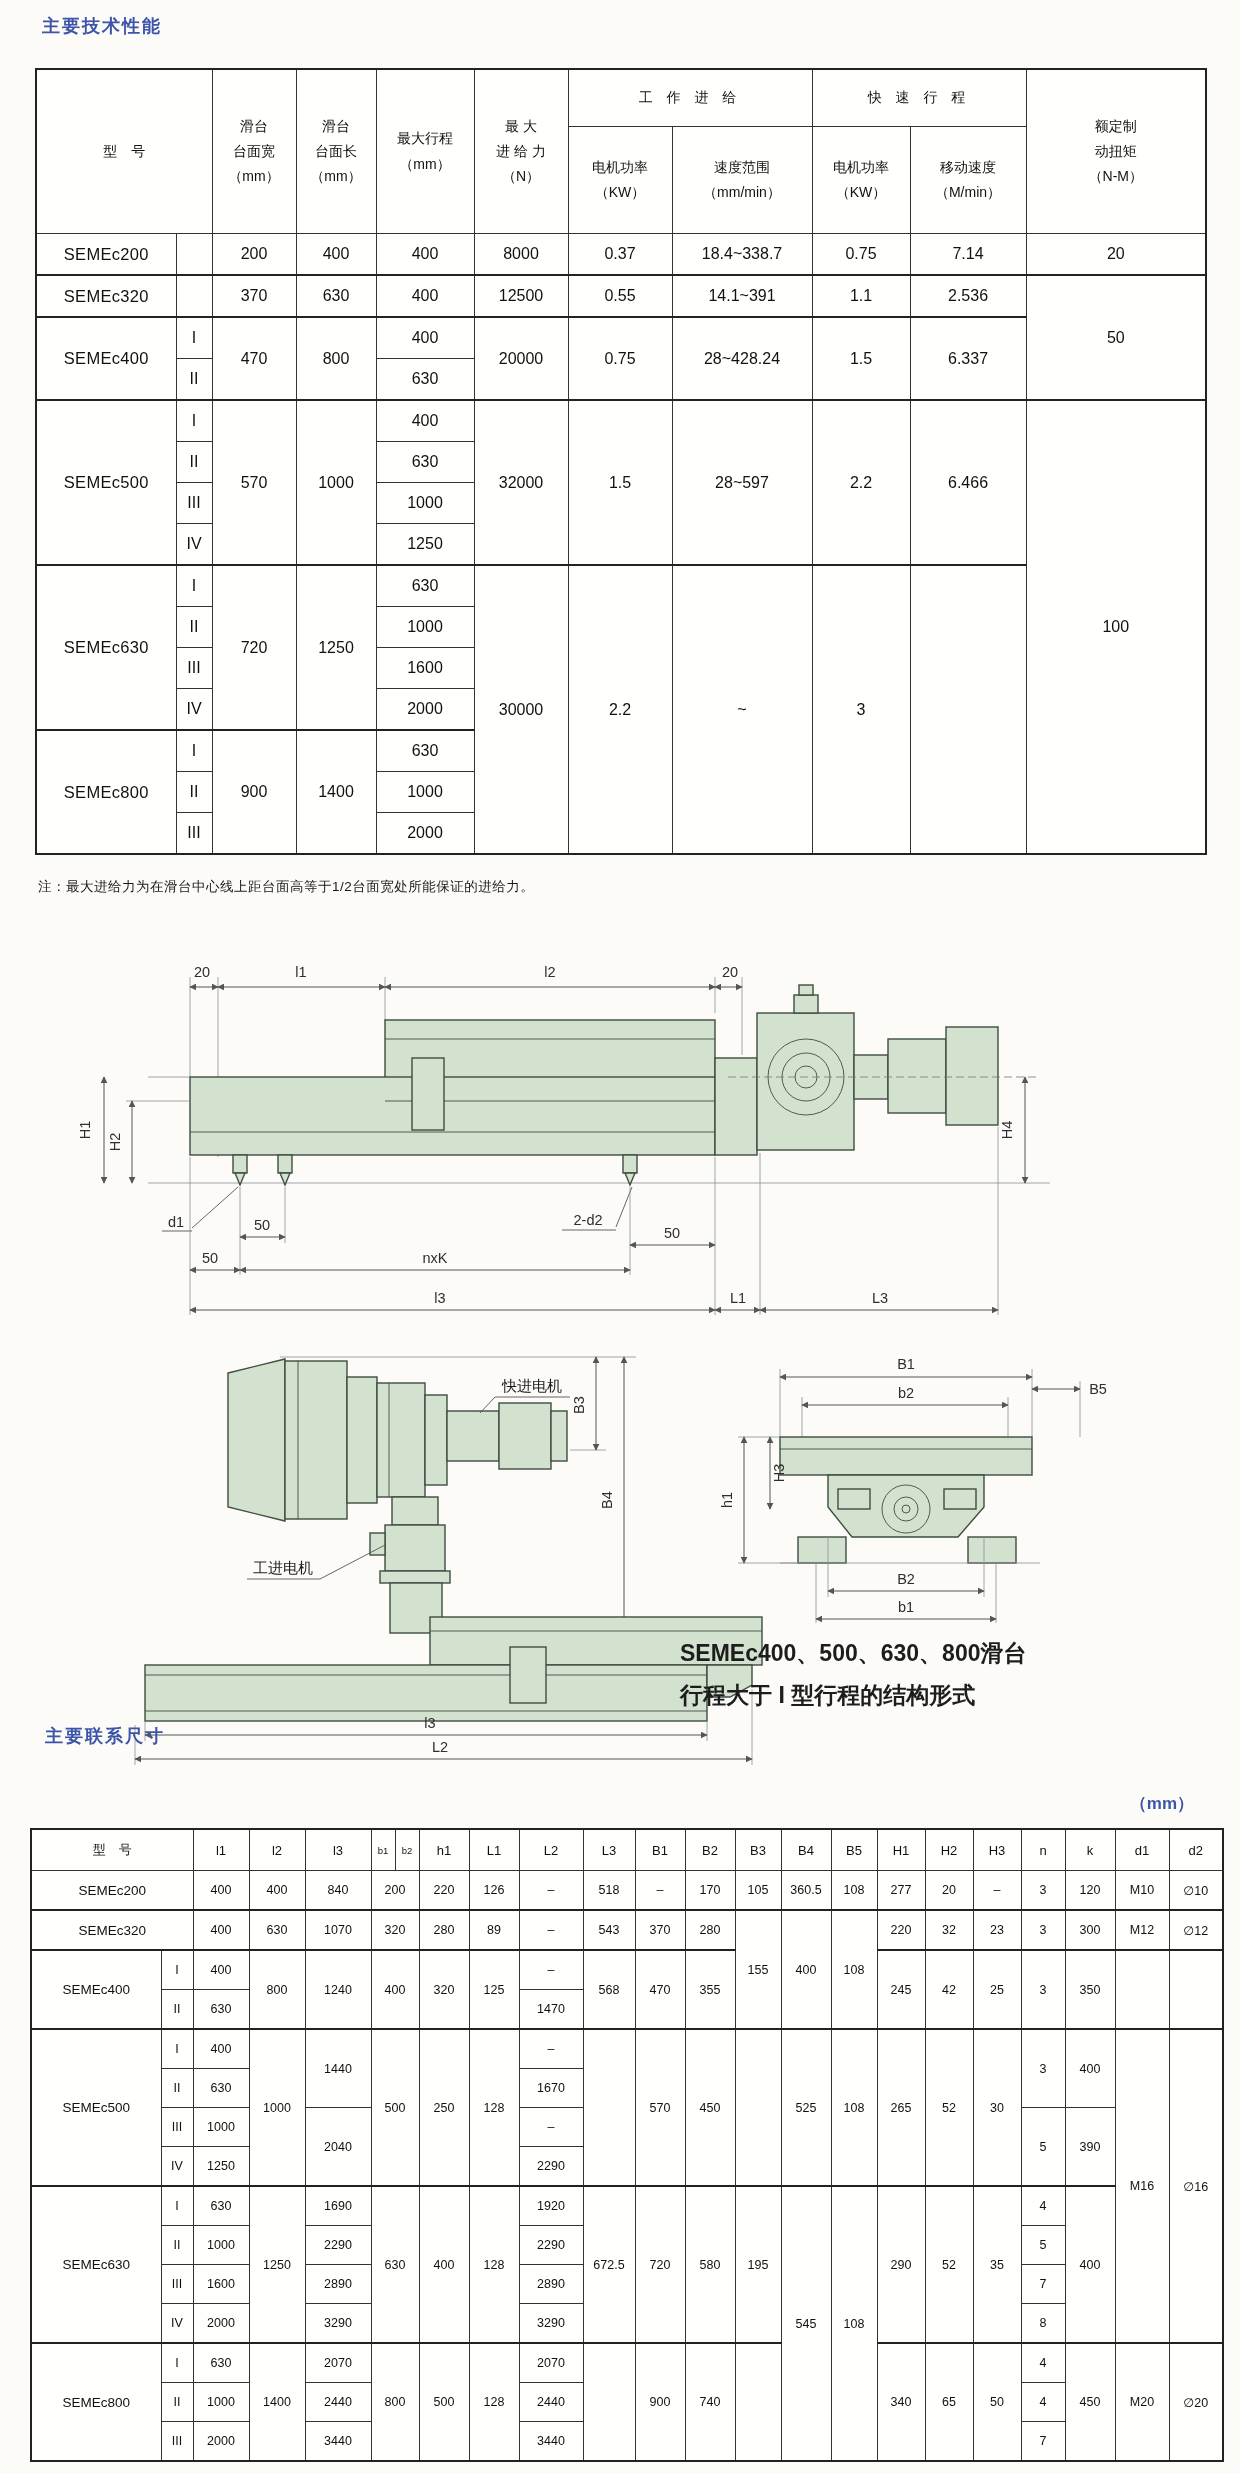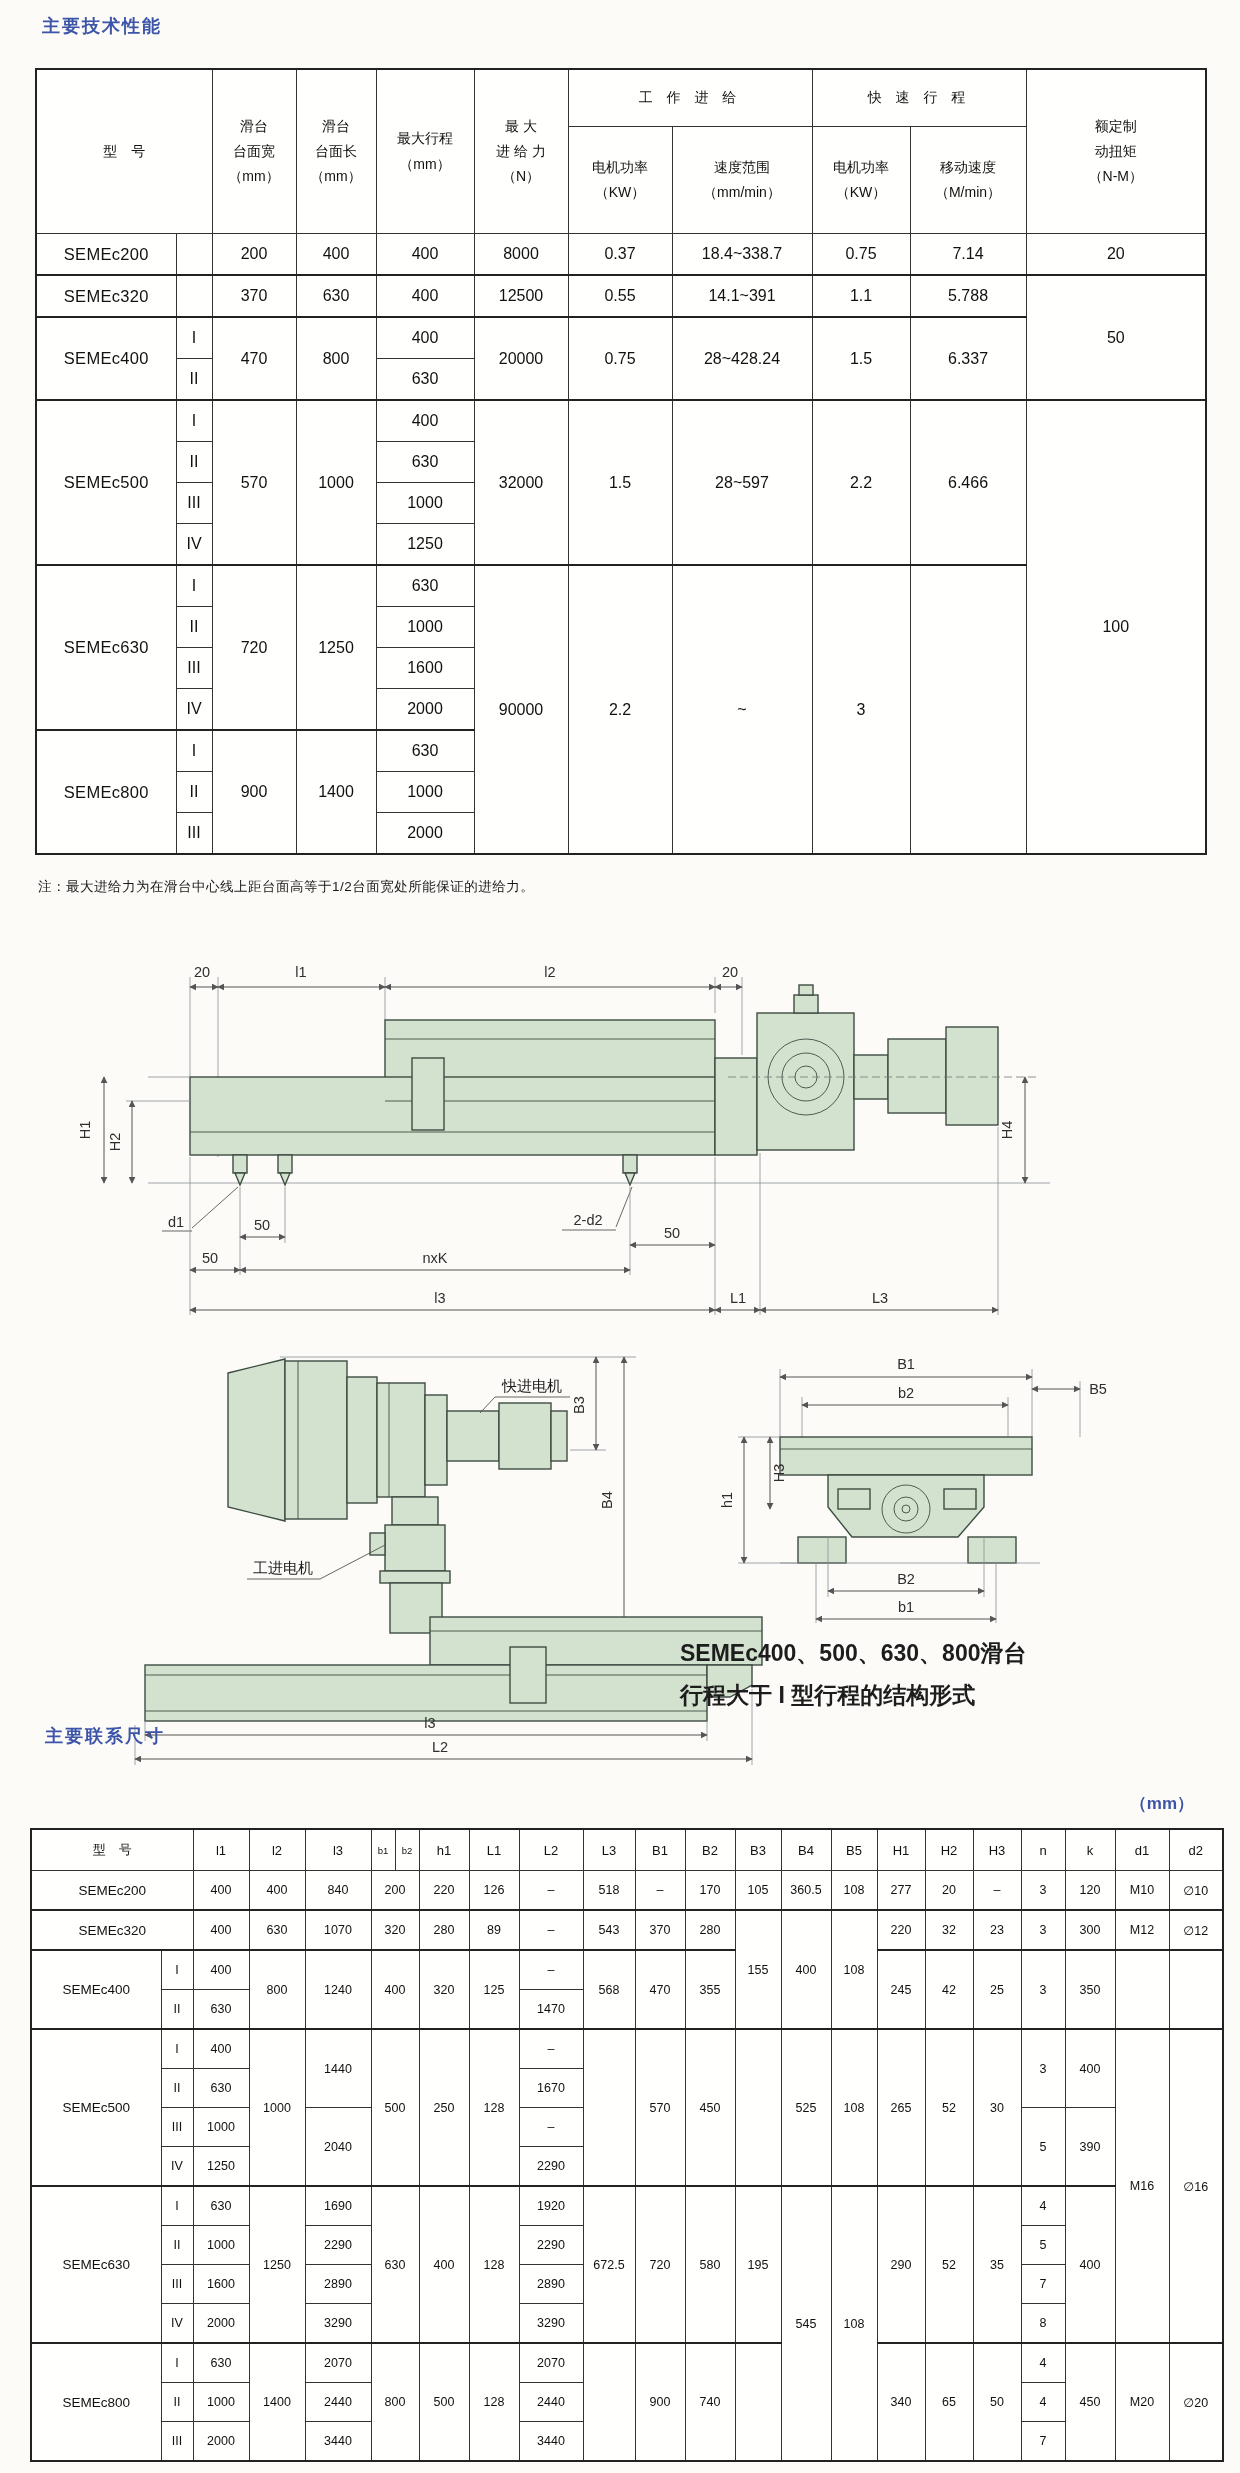--- a/index.html
+++ b/index.html
@@ -107,21 +107,21 @@
         <tr class="blk">
           <td class="mod">SEMEc320</td>
           <td></td>
           <td>370</td>
           <td>630</td>
           <td>400</td>
           <td>12500</td>
           <td>0.55</td>
           <td>14.1~391</td>
           <td>1.1</td>
-          <td>5.788</td>
+          <td>2.536</td>
           <td rowspan="3">50</td>
         </tr>
         <tr class="blk">
           <td rowspan="2" class="mod">SEMEc400</td>
           <td>I</td>
           <td rowspan="2">470</td>
           <td rowspan="2">800</td>
           <td>400</td>
           <td rowspan="2">20000</td>
           <td rowspan="2">0.75</td>
@@ -157,21 +157,21 @@
         <tr>
           <td>IV</td>
           <td>1250</td>
         </tr>
         <tr class="blk">
           <td rowspan="4" class="mod">SEMEc630</td>
           <td>I</td>
           <td rowspan="4">720</td>
           <td rowspan="4">1250</td>
           <td>630</td>
-          <td rowspan="7">90000</td>
+          <td rowspan="7">30000</td>
           <td rowspan="7">2.2</td>
           <td rowspan="7">~</td>
           <td rowspan="7">3</td>
           <td rowspan="7"></td>
         </tr>
         <tr>
           <td>II</td>
           <td>1000</td>
         </tr>
         <tr>

